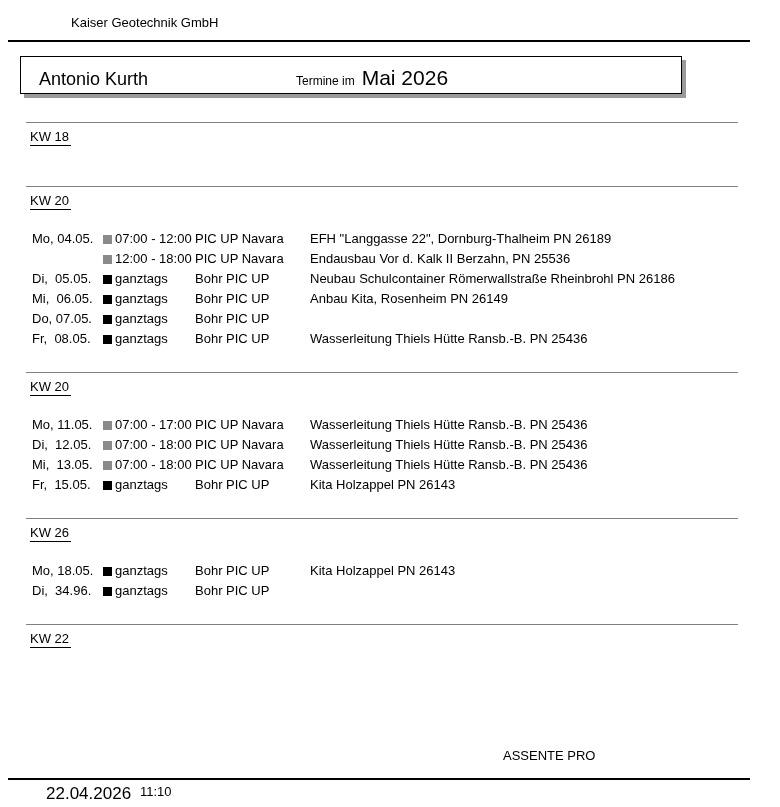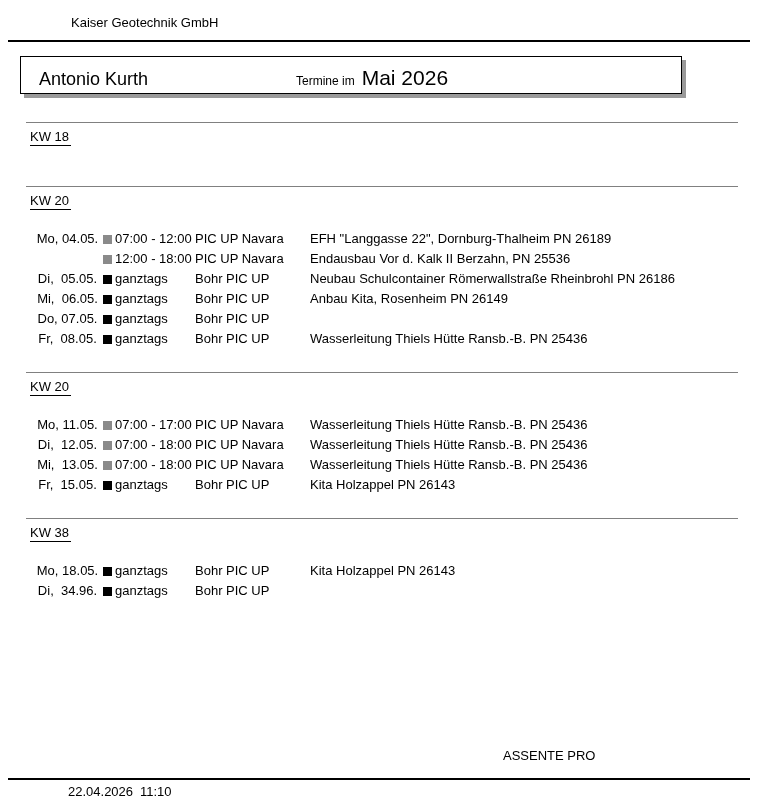--- a/index.html
+++ b/index.html
@@ -23,27 +23,27 @@
   #sections { position:absolute; left:0; top:98px; width:780px; }
   .kw-rule { margin:24px 0 0 26px; width:712px; border-top:1px solid #808080; }
   .kw-labelwrap { margin:4px 0 0 30px; }
   .kw-label { display:inline-block; font-size:13px; border-bottom:1px solid #000;
               padding:0 2px 1px 0; }
   .kw.empty .kw-labelwrap { margin-bottom:40px; }
   .rows { margin-top:18px; margin-bottom:21px; }
   .row { margin-left:32px; height:20px; display:grid;
          grid-template-columns:71px 12px 80px 115px auto;
          align-items:center; font-size:13px; }
-  .c-day { white-space:pre;text-align:center; }
+  .c-day { white-space:pre; }
   .sq { display:inline-block; width:9px; height:9px; vertical-align:middle; }
   .c-desc { white-space:nowrap; }
 
   
   .footer-rule { position:absolute; left:8px; top:778px; width:742px; border-top:2px solid #000; }
-  .f-date { position:absolute; left:68px; top:784px; font-size:13px; }
+  .f-date { position:absolute; left:46px; top:784px; font-size:17px; }
   .f-time { position:absolute; left:140px; top:784px; font-size:13px; }
   .f-app  { position:absolute; left:503px; top:748px; font-size:13px; }
 </style>
 </head>
 <body>
 
 <div id="page">
 
   <div class="company">Kaiser Geotechnik GmbH</div>
   <div class="top-rule"></div>
@@ -139,38 +139,42 @@
           <span class="c-mark"><i class="sq" style="background-color: rgb(0, 0, 0);"></i></span>
           <span class="c-time">ganztags</span>
           <span class="c-type">Bohr PIC UP</span>
           <span class="c-desc">Kita Holzappel PN 26143</span>
         </div>
       </div>
     </section>
 
     <section class="kw">
       <div class="kw-rule"></div>
-      <div class="kw-labelwrap"><span class="kw-label">KW 38</span></div>
+      <div class="kw-labelwrap"><span class="kw-label">KW 26</span></div>
       <div class="rows">
         <div class="row">
           <span class="c-day">Mo, 18.05.</span>
           <span class="c-mark"><i class="sq" style="background-color: rgb(0, 0, 0);"></i></span>
           <span class="c-time">ganztags</span>
           <span class="c-type">Bohr PIC UP</span>
           <span class="c-desc">Kita Holzappel PN 26143</span>
         </div>
         <div class="row">
           <span class="c-day">Di,  34.96.</span>
           <span class="c-mark"><i class="sq" style="background-color: rgb(0, 0, 0);"></i></span>
           <span class="c-time">ganztags</span>
           <span class="c-type">Bohr PIC UP</span>
         </div>
       </div>
     </section>
 
+    <section class="kw empty">
+      <div class="kw-rule"></div>
+      <div class="kw-labelwrap"><span class="kw-label">KW 22</span></div>
+    </section>
 
   </div>
 
   <div class="footer-rule"></div>
   <span class="f-date">22.04.2026</span>
   <span class="f-time">11:10</span>
   <span class="f-app">ASSENTE PRO</span>
 
 </div>
 

